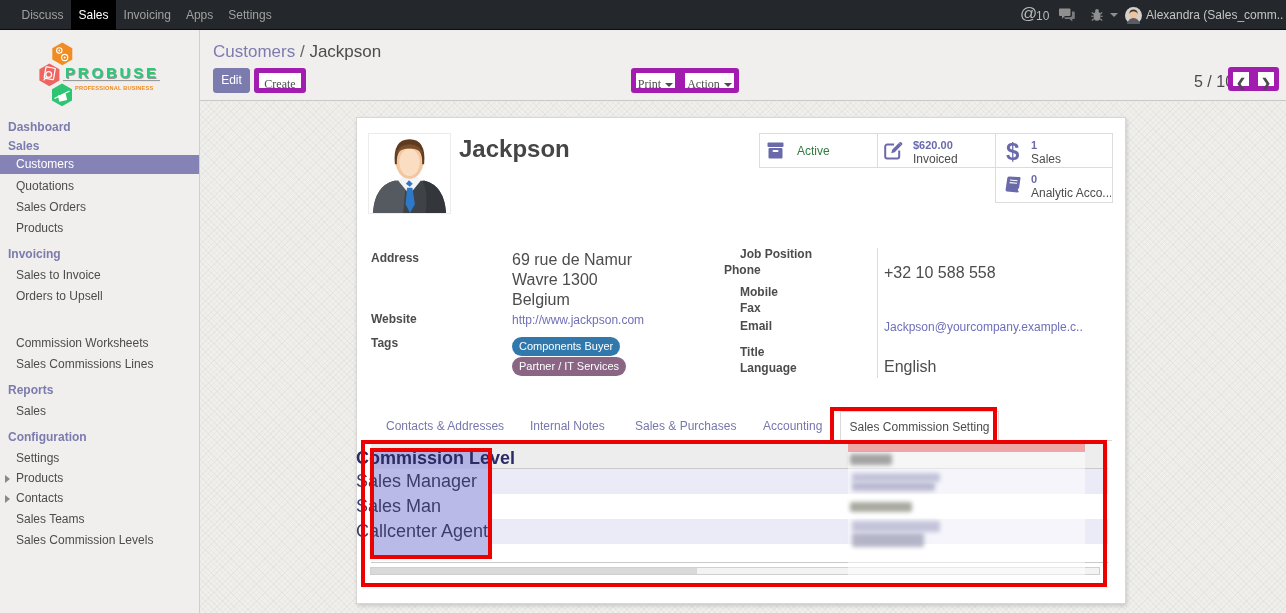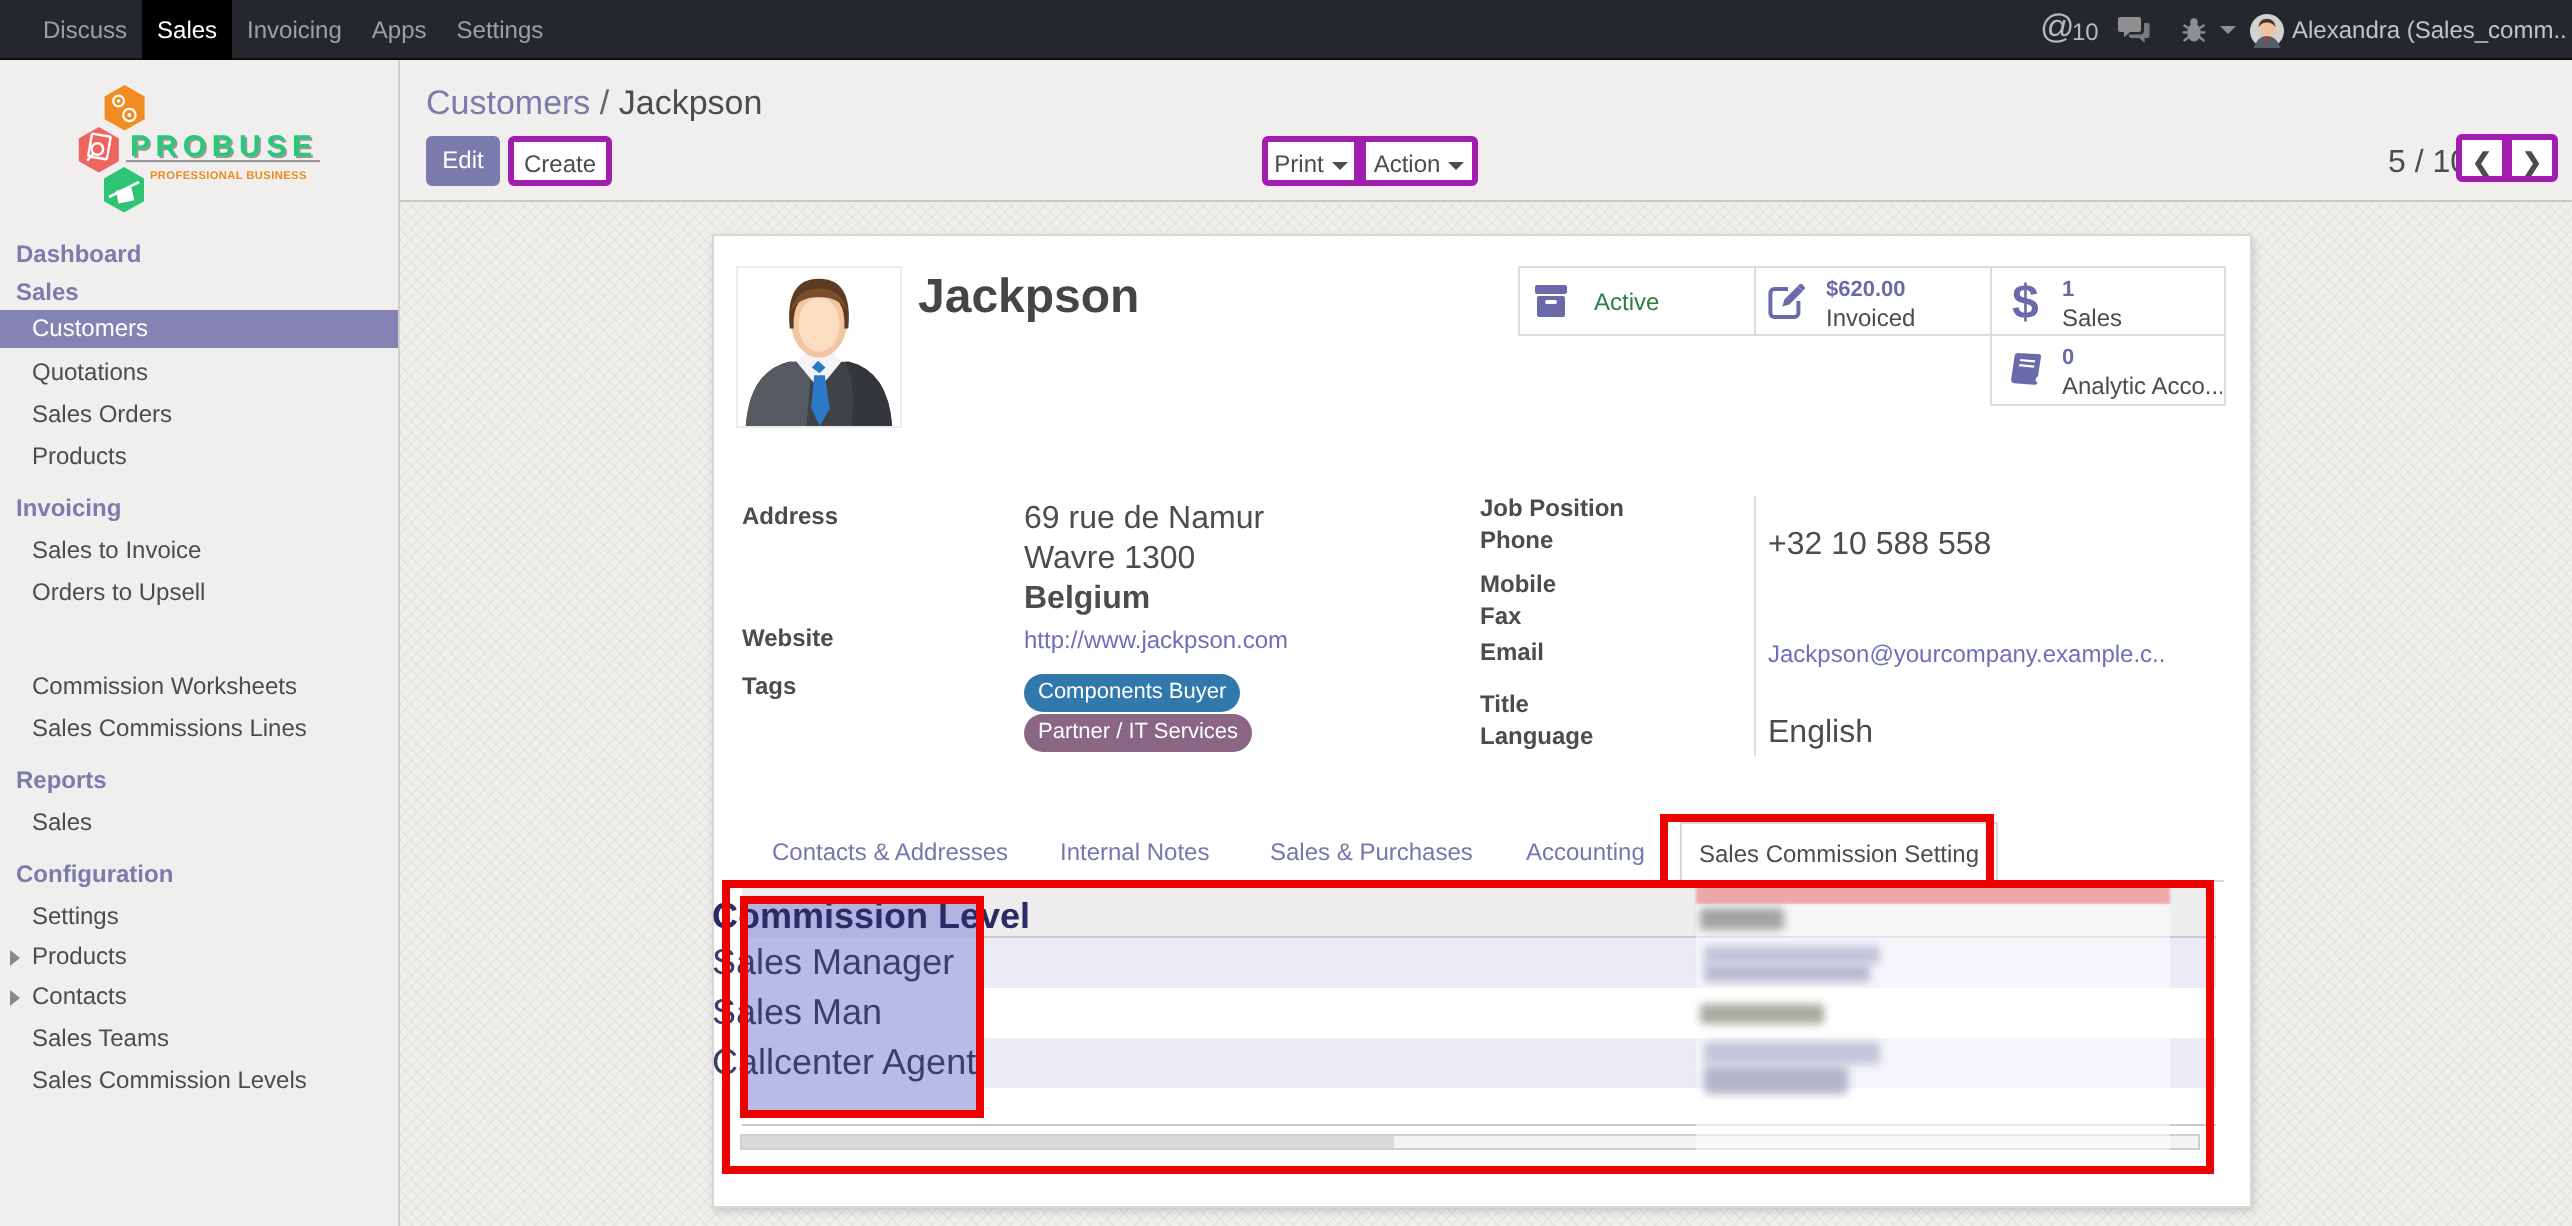--- a/index.html
+++ b/index.html
@@ -18,21 +18,21 @@
   #sidebar { position:absolute; left:0; top:30px; width:200px; height:583px; background:#f0efee; border-right:1px solid #d0cfcd; }
   .snav { position:absolute; left:0; width:199px; font-size:12px; color:#4c4c4c; }
   .shead { color:#7c7bad; font-weight:bold; padding-left:8px; }
   .sitem { padding-left:16px; }
   .ssel  { background:#8583b6; color:#fff; padding-left:16px; }
 
   
   #cpanel { position:absolute; left:200px; top:30px; width:1086px; height:71px; background:#f0efee; border-bottom:1px solid #c9c8c6; }
   .btn { position:absolute; font-size:12px; border-radius:3px; text-align:center; }
   .btn-primary { background:#7c7bad; color:#fff; border:1px solid #7c7bad; }
-  .btn-default { background:#fff; color:#4c4c4c; border:3px solid #a21caf; }
+  .btn-default { background:#fff; color:#4c4c4c; border:5px solid #a21caf;font-family:Liberation Serif, serif; }
   .caret { display:inline-block; width:0; height:0; border-left:4px solid transparent; border-right:4px solid transparent; border-top:4px solid #4c4c4c; vertical-align:middle; margin-left:4px; }
 
   
   #content { position:absolute; left:200px; top:101px; width:1086px; height:512px;
      background-color:#f0efec;
      background-image: repeating-linear-gradient(45deg, rgba(0,0,0,0.03) 0 1px, transparent 1px 4px),
                        repeating-linear-gradient(-45deg, rgba(0,0,0,0.03) 0 1px, transparent 1px 4px);
   }
   #sheet { position:absolute; left:356px; top:117px; width:770px; height:487px; background:#fff; border:1px solid #d8d7d5; box-shadow:1px 2px 4px rgba(0,0,0,0.15); }
 
@@ -187,29 +187,29 @@
   <svg class="abs" style="left:1003px; top:175px;" width="20" height="19" viewBox="0 0 20 19">
     <path d="M6 1.5 Q4.5 1.5 4.3 3 L2.6 14.5 Q2.4 16.2 4 16.6 L14.5 17.4 Q15.6 17.4 15.8 16.4 Q14.7 15.7 14.8 14.7 Q14.9 13.7 16 13.3 L17.5 3.2 Q17.6 2.2 16.6 2.1 Z" fill="#6a6aab"></path>
     <path d="M7 5 l7.5 0.7 M6.6 7.6 l7.5 0.7" stroke="#fff" stroke-width="1.1" fill="none"></path>
   </svg>
   <div class="stat-num" style="left:1031px; top:173px;">0</div>
   <div class="stat-txt" style="left:1031px; top:186px; width:80px; overflow:hidden; white-space:nowrap;">Analytic Acco...</div>
 
   <div class="lbl" style="left:371px; top:251px;">Address</div>
   <div class="val" style="left:512px; top:251px;">69 rue de Namur</div>
   <div class="val" style="left:512px; top:271px;">Wavre 1300</div>
-  <div class="val" style="left:512px; top:291px;font-weight:bold;">Belgium</div>
+  <div class="val" style="left:512px; top:291px;">Belgium</div>
   <div class="lbl" style="left:371px; top:312px;">Website</div>
   <div class="lnk" style="left:512px; top:313px;">http://www.jackpson.com</div>
   <div class="lbl" style="left:371px; top:336px;">Tags</div>
   <div class="pill" style="left:512px; top:337px; background:#3179ad;">Components Buyer</div>
   <div class="pill" style="left:512px; top:357px; background:#8a6584;">Partner / IT Services</div>
 
   <div class="lbl" style="left:740px; top:247px;">Job Position</div>
-  <div class="lbl" style="left:740px; top:263px;">Phone</div>
+  <div class="lbl" style="left:724px; top:263px;">Phone</div>
   <div class="lbl" style="left:740px; top:285px;">Mobile</div>
   <div class="lbl" style="left:740px; top:301px;">Fax</div>
   <div class="lbl" style="left:740px; top:319px;">Email</div>
   <div class="lbl" style="left:740px; top:345px;">Title</div>
   <div class="lbl" style="left:740px; top:361px;">Language</div>
   <div class="abs" style="left:877px; top:248px; width:1px; height:130px; background:#dcdcdc;"></div>
   <div class="val" style="left:884px; top:264px;">+32 10 588 558</div>
   <div class="lnk" style="left:884px; top:320px;">Jackpson@yourcompany.example.c..</div>
   <div class="val" style="left:884px; top:358px;">English</div>
 

